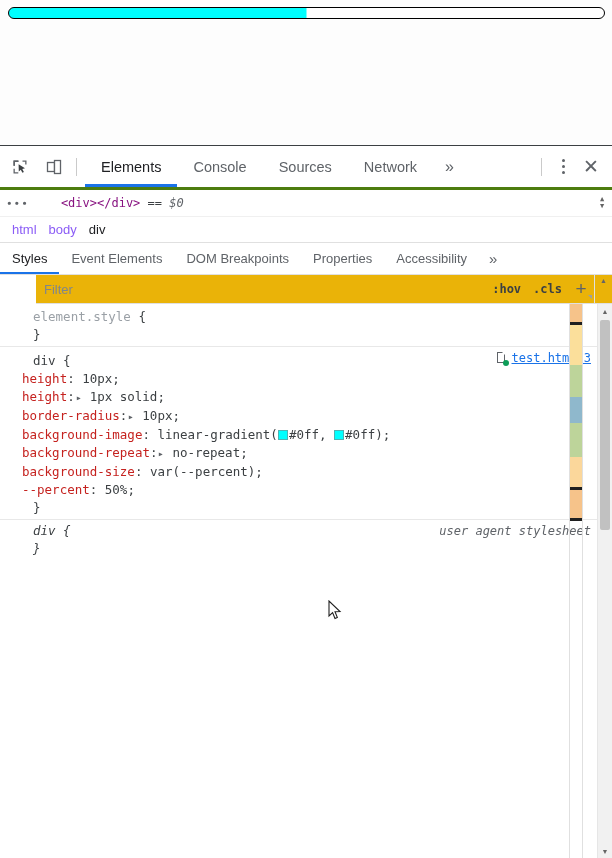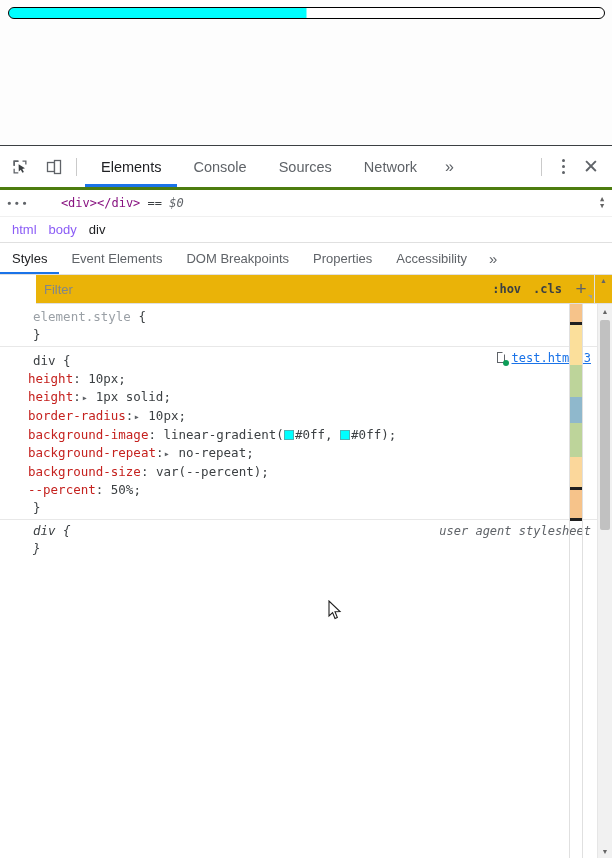--- a/index.html
+++ b/index.html
@@ -367,21 +367,21 @@
     border-top: 3px solid #ffffff;
   }
   .file-badge .dot {
     position: absolute;
     right: -1px; bottom: -1px;
     width: 6px; height: 6px;
     border-radius: 50%;
     background: #0d9d58;
   }
   .decl {
-    padding-left: 28px;
+    padding-left: 22px;
     white-space: nowrap;
   }
   .prop { color: #c5221f; }
   .prop.italic { font-style: italic; }
   .val  { color: #3c4043; }
   .expander {
     display: inline-block;
     color: #5f6368;
     font-size: 9px;
     transform: scale(1.1);

